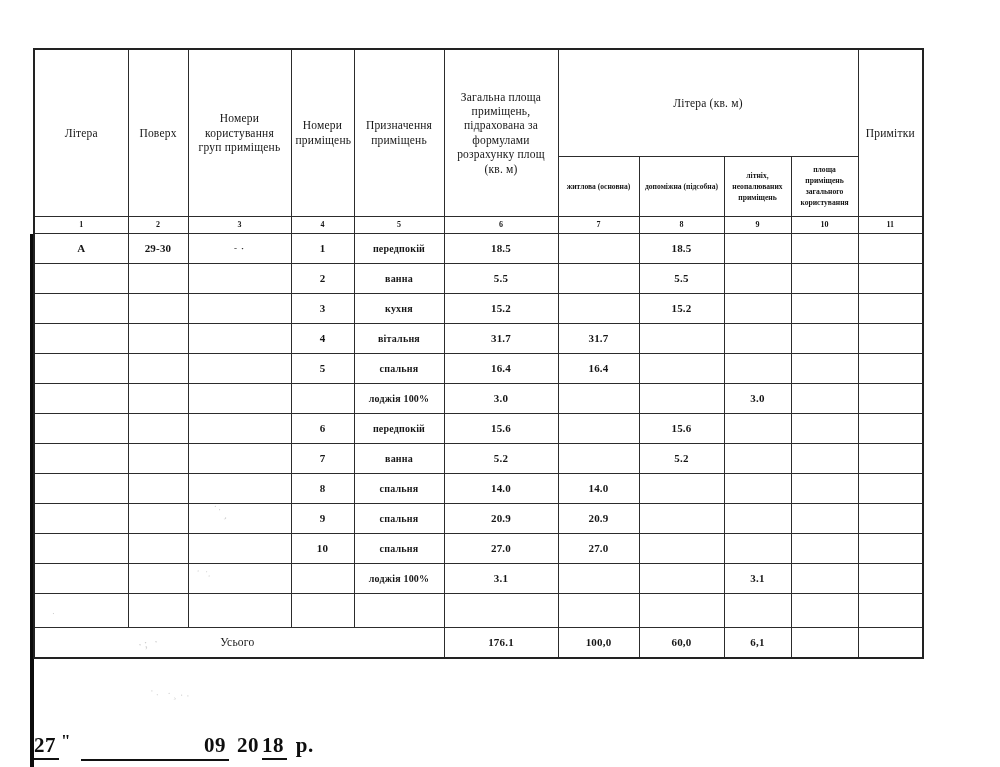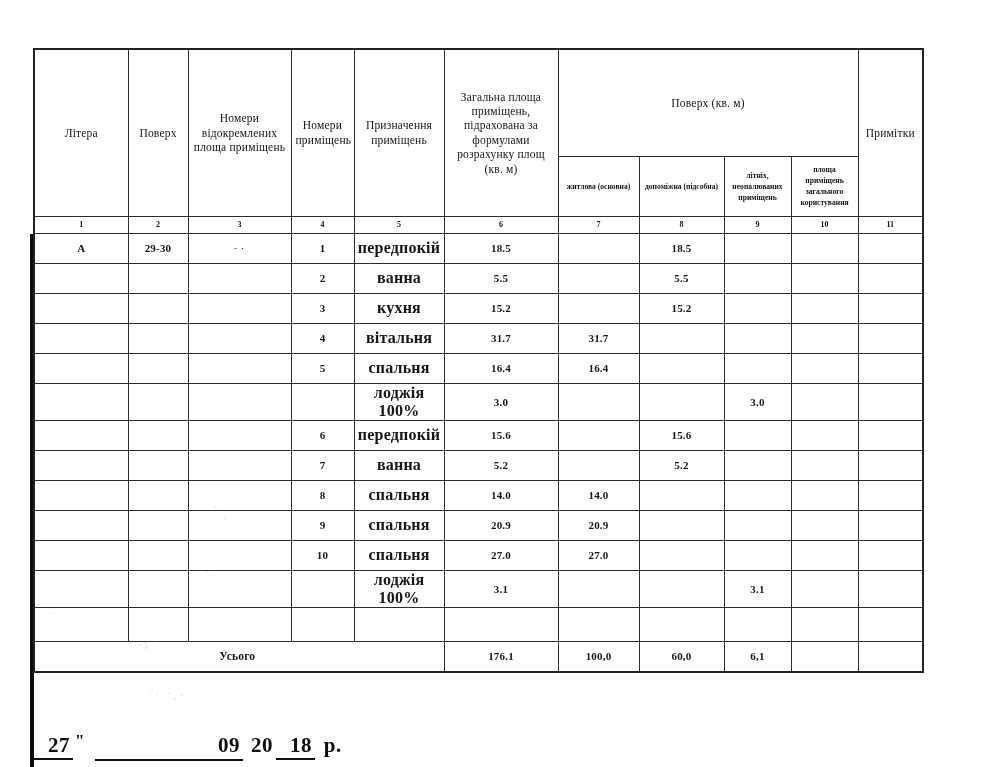--- a/index.html
+++ b/index.html
@@ -61,40 +61,40 @@
 
   tbody tr.data-row   { height:30px; }
   tbody tr.empty-row  { height:34px; }
   tbody tr.totals-row { height:31px; }
 
   tbody td {
     font-size:11px;
     font-weight:bold;
     letter-spacing:.2px;
   }
-  tbody td.c5 { font-size:16px; }          
+  tbody td.c5 { font-size:10px; }          
   tbody td.c3 { color:#3a3a3a; font-size:9px; letter-spacing:1px; }
 
   td.totals-label {
     text-align:right;
     padding-right:4px;
     font-size:11.5px;
-    font-weight:bold;
+    font-weight:normal;
     border-left:2px solid #222;
   }
 
   
   .date-line {
     position:absolute; left:34px; top:731px;
     font-size:21px; font-weight:bold;
     color:#0e0e0e;
     white-space:nowrap;
     letter-spacing:.5px;
   }
-  .date-line .u { border-bottom:2.5px solid #111; padding:0 3px 1px 14px; }
+  .date-line .u { border-bottom:2.5px solid #111; padding:0 3px 1px 0; }
   .date-line .month-seg {
     display:inline-block; width:148px; text-align:right;
     margin:0 8px 0 10px;
   }
   .date-line .quote { font-size:17px; vertical-align:6px; margin-left:2px; }
   .date-line .year-seg { margin:0 3px 0 3px; }
 
   
   .smudge { position:absolute; color:#a9a9a9; opacity:.55; font-size:10px; pointer-events:none; }
   .sm1 { left:212px; top:506px; transform:rotate(38deg); letter-spacing:2px; }
@@ -121,25 +121,25 @@
       <col style="width:81px">
         <col style="width:85px">
         <col style="width:67px">
       <col style="width:67px">
         <col style="width:65px">
     </colgroup>
     <thead>
       <tr class="main-header">
         <th rowspan="2" class="hd">Літера</th>
         <th rowspan="2" class="hd">Поверх</th>
-        <th rowspan="2" class="hd">Номери відокремлених площа приміщень</th>
+        <th rowspan="2" class="hd">Номери користування груп приміщень</th>
         <th rowspan="2" class="hd">Номери приміщень</th>
         <th rowspan="2" class="hd">Призначення приміщень</th>
         <th rowspan="2" class="hd">Загальна площа приміщень, підрахована за формулами розрахунку площ (кв. м)</th>
-        <th colspan="4" class="hd">Поверх (кв. м)</th>
+        <th colspan="4" class="hd">Літера (кв. м)</th>
         <th rowspan="2" class="hd">Примітки</th>
       </tr>
       <tr class="sub-header">
         <th class="hd-small">житлова (основна)</th>
         <th class="hd-small">допоміжна (підсобна)</th>
         <th class="hd-small">літніх, неопалюваних приміщень</th>
         <th class="hd-small">площа приміщень загального користування</th>
       </tr>
       <tr class="num-row" id="num-row">
           <td>1</td>

